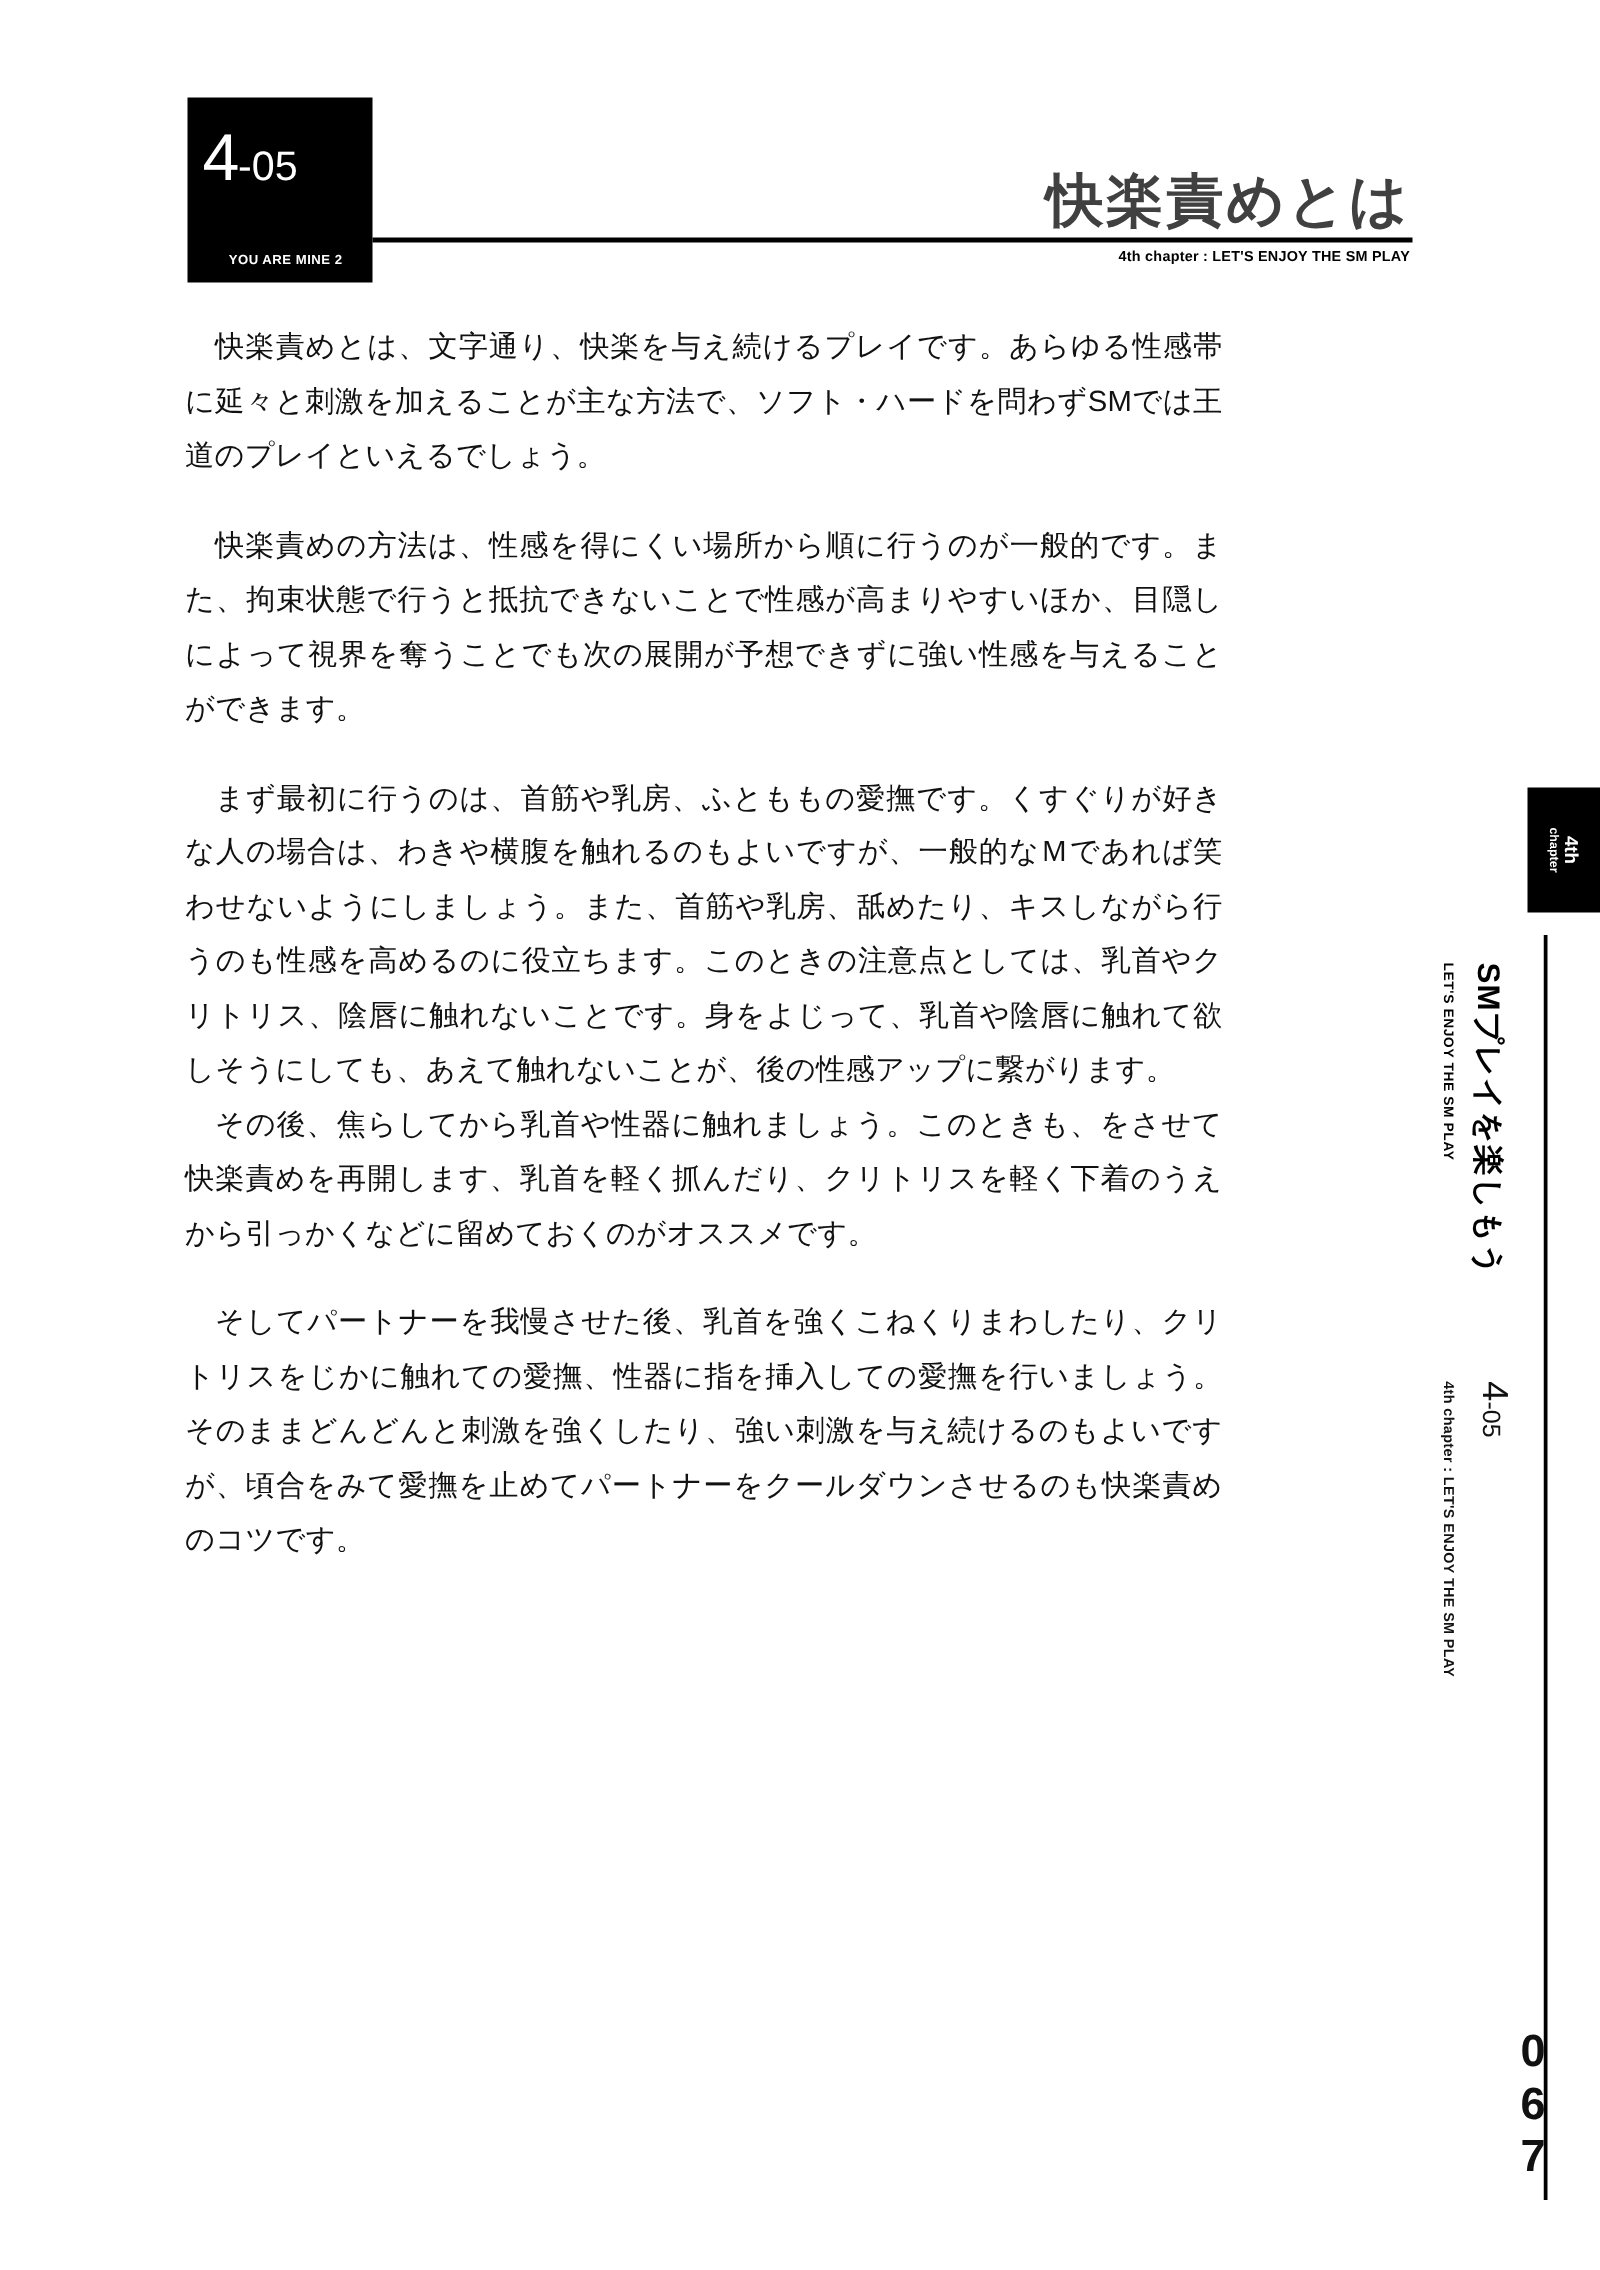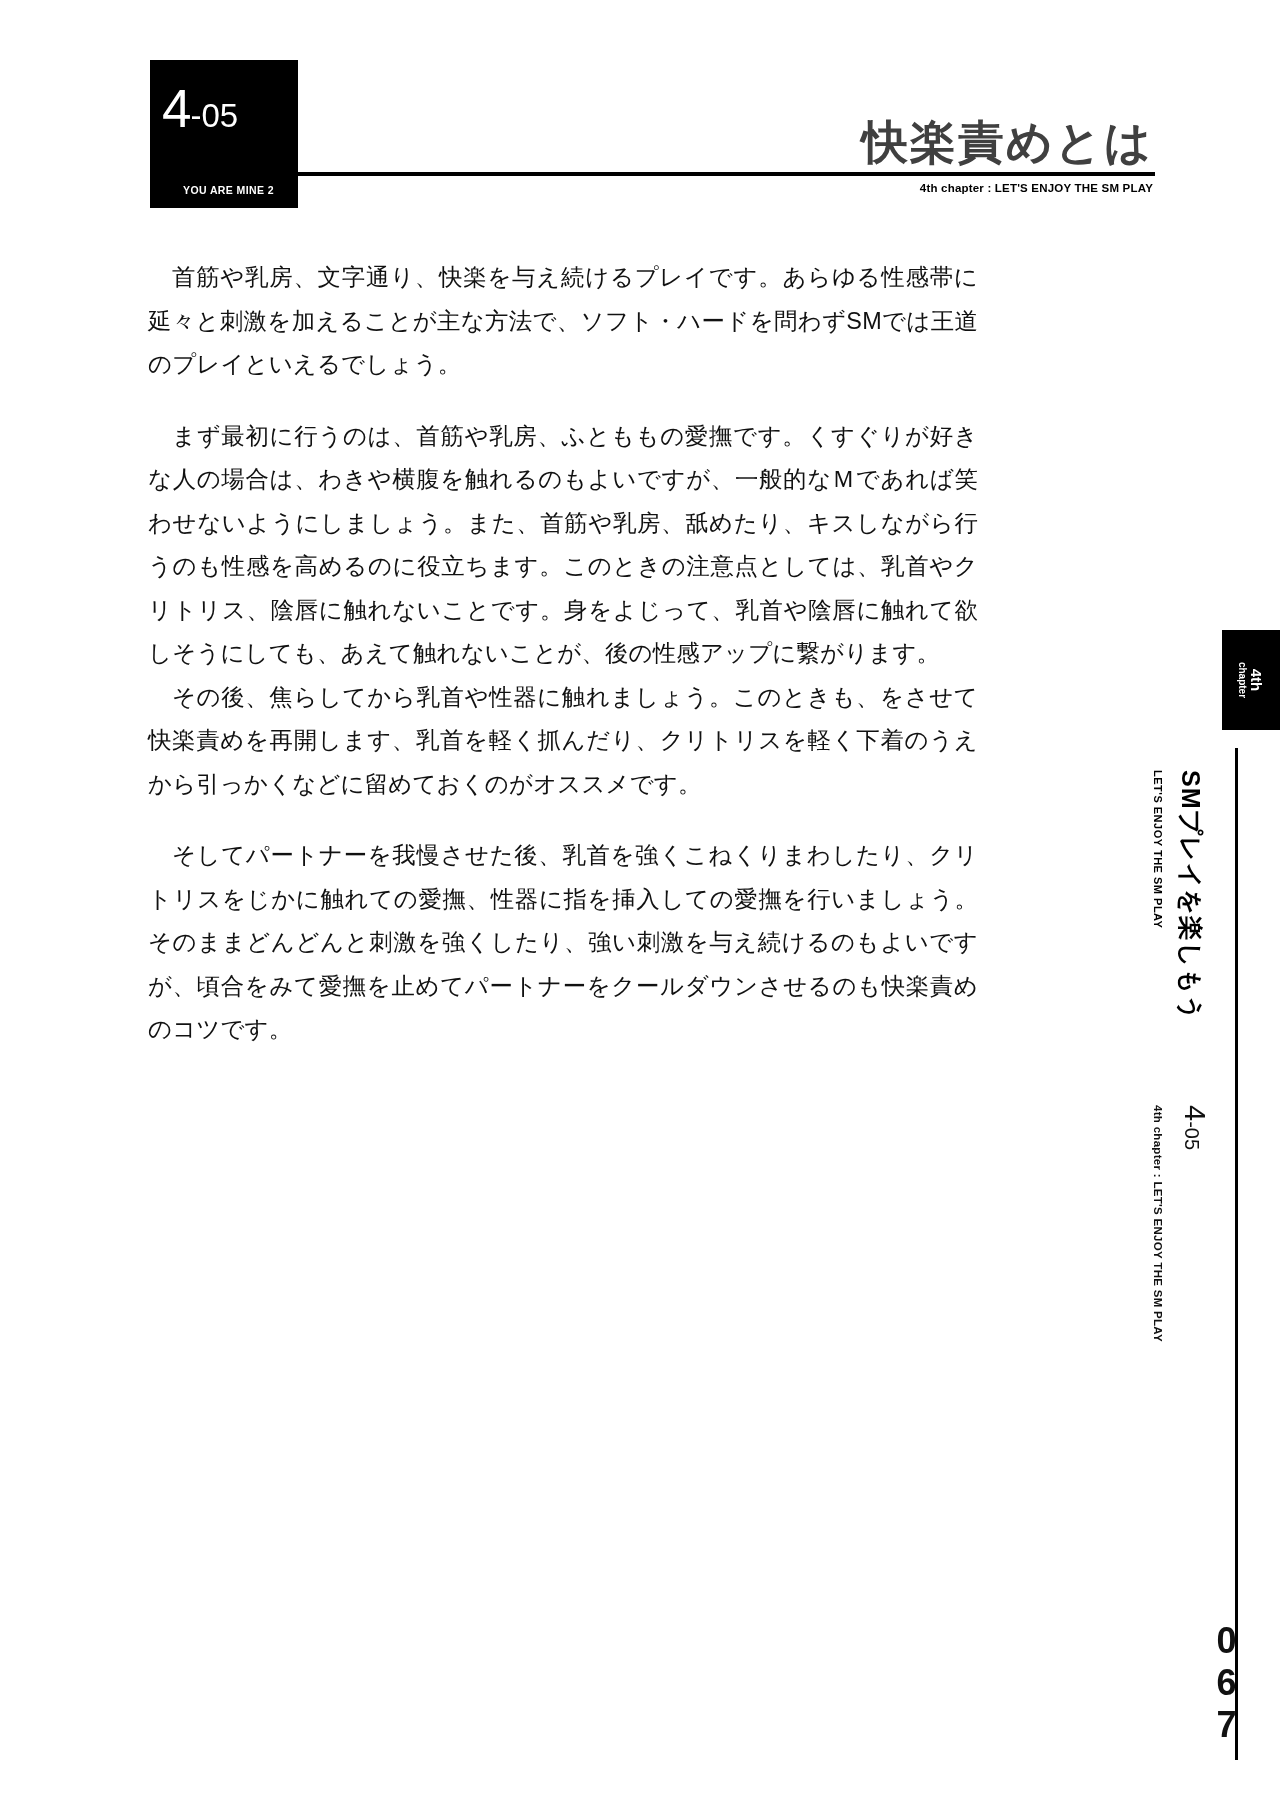--- a/index.html
+++ b/index.html
@@ -13,24 +13,23 @@
     position: relative;
     font-family: "Liberation Sans", "DejaVu Sans", sans-serif;
     color: #111111;
     overflow: hidden;
   }
 
   
   .page-header {
     position: absolute;
     left: 150px;
-    top: 60px;
+    top: 78px;
     width: 980px;
     height: 150px;
-    padding-left: 25px;
   }
   .section-badge {
     position: absolute;
     left: 0;
     top: 0;
     width: 148px;
     height: 148px;
     background: #000000;
     color: #ffffff;
   }
@@ -242,21 +241,22 @@
 
   <div class="header-right">
     <div class="header-title">快楽責めとは</div>
     <div class="header-rule"></div>
     <div class="header-subtitle">4th chapter : LET'S ENJOY THE SM PLAY</div>
   </div>
 
 </div>
 
 <div class="body-text">
-  <p class="para gap">首筋や乳房、文字通り、快楽を与え続けるプレイです。あらゆる性感帯に延々と刺激を加えることが主な方法で、ソフト・ハードを問わずSMでは王道のプレイといえるでしょう。</p>
+  <p class="para gap">快楽責めとは、文字通り、快楽を与え続けるプレイです。あらゆる性感帯に延々と刺激を加えることが主な方法で、ソフト・ハードを問わずSMでは王道のプレイといえるでしょう。</p>
+  <p class="para gap">快楽責めの方法は、性感を得にくい場所から順に行うのが一般的です。また、拘束状態で行うと抵抗できないことで性感が高まりやすいほか、目隠しによって視界を奪うことでも次の展開が予想できずに強い性感を与えることができます。</p>
   <p class="para gap">まず最初に行うのは、首筋や乳房、ふとももの愛撫です。くすぐりが好きな人の場合は、わきや横腹を触れるのもよいですが、一般的なＭであれば笑わせないようにしましょう。また、首筋や乳房、舐めたり、キスしながら行うのも性感を高めるのに役立ちます。このときの注意点としては、乳首やクリトリス、陰唇に触れないことです。身をよじって、乳首や陰唇に触れて欲しそうにしても、あえて触れないことが、後の性感アップに繋がります。</p>
   <p class="para nogap">その後、焦らしてから乳首や性器に触れましょう。このときも、をさせて快楽責めを再開します、乳首を軽く抓んだり、クリトリスを軽く下着のうえから引っかくなどに留めておくのがオススメです。</p>
   <p class="para gap">そしてパートナーを我慢させた後、乳首を強くこねくりまわしたり、クリトリスをじかに触れての愛撫、性器に指を挿入しての愛撫を行いましょう。そのままどんどんと刺激を強くしたり、強い刺激を与え続けるのもよいですが、頃合をみて愛撫を止めてパートナーをクールダウンさせるのも快楽責めのコツです。</p>
 </div>
 
 <div class="chapter-tab">
   <div class="tab-text">
     <span>4th</span>
     <span class="small">chapter</span>
   </div>

